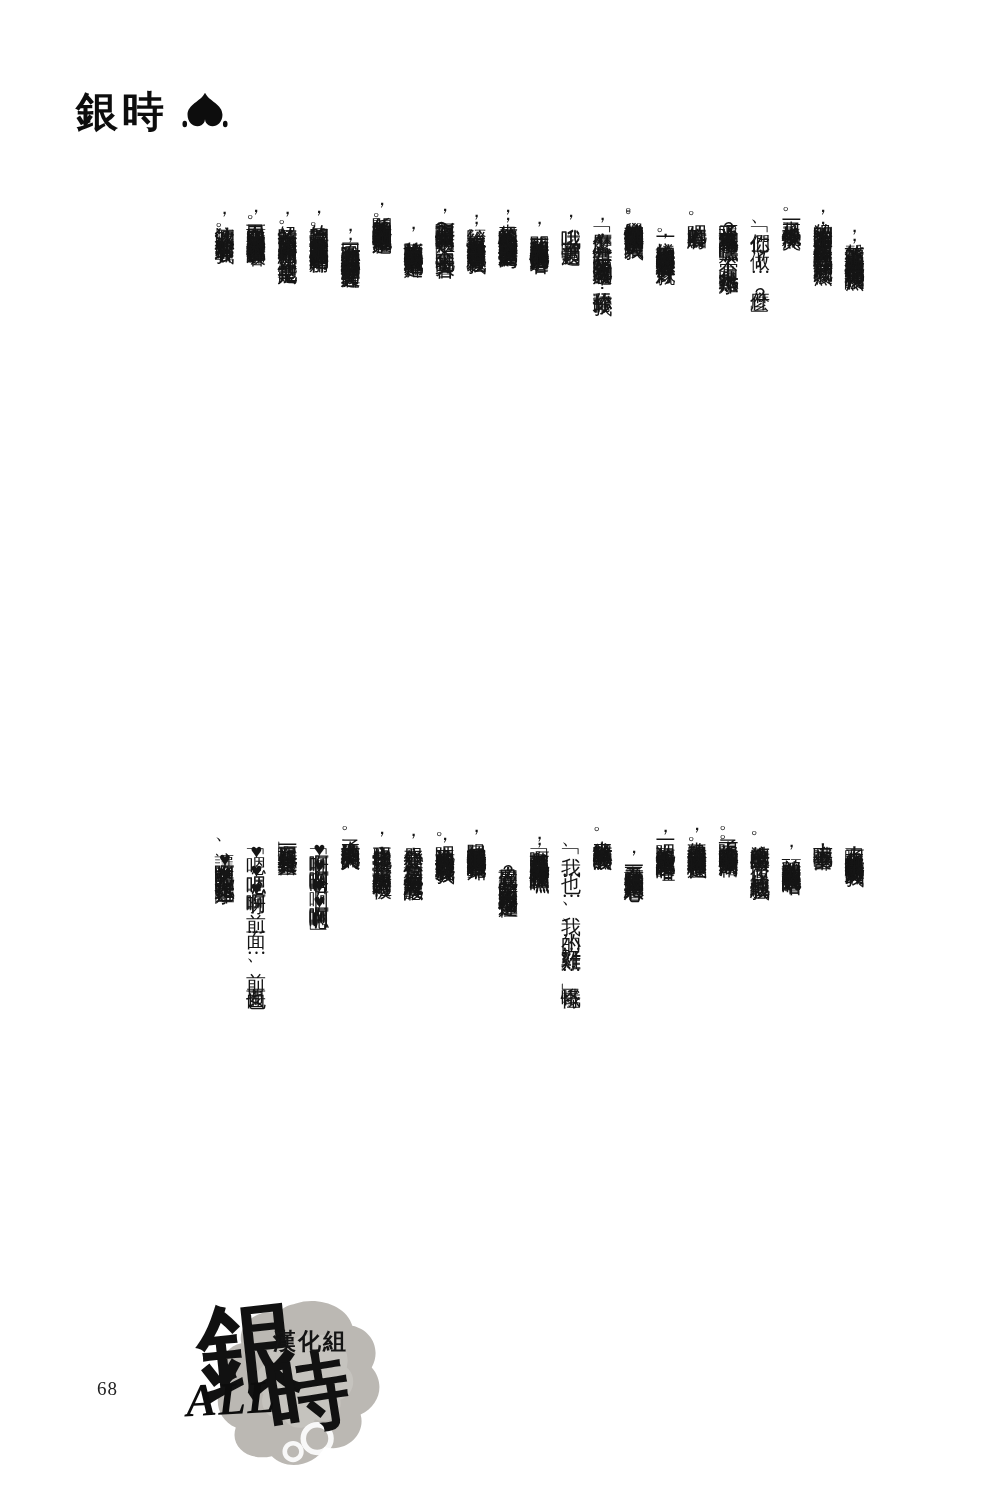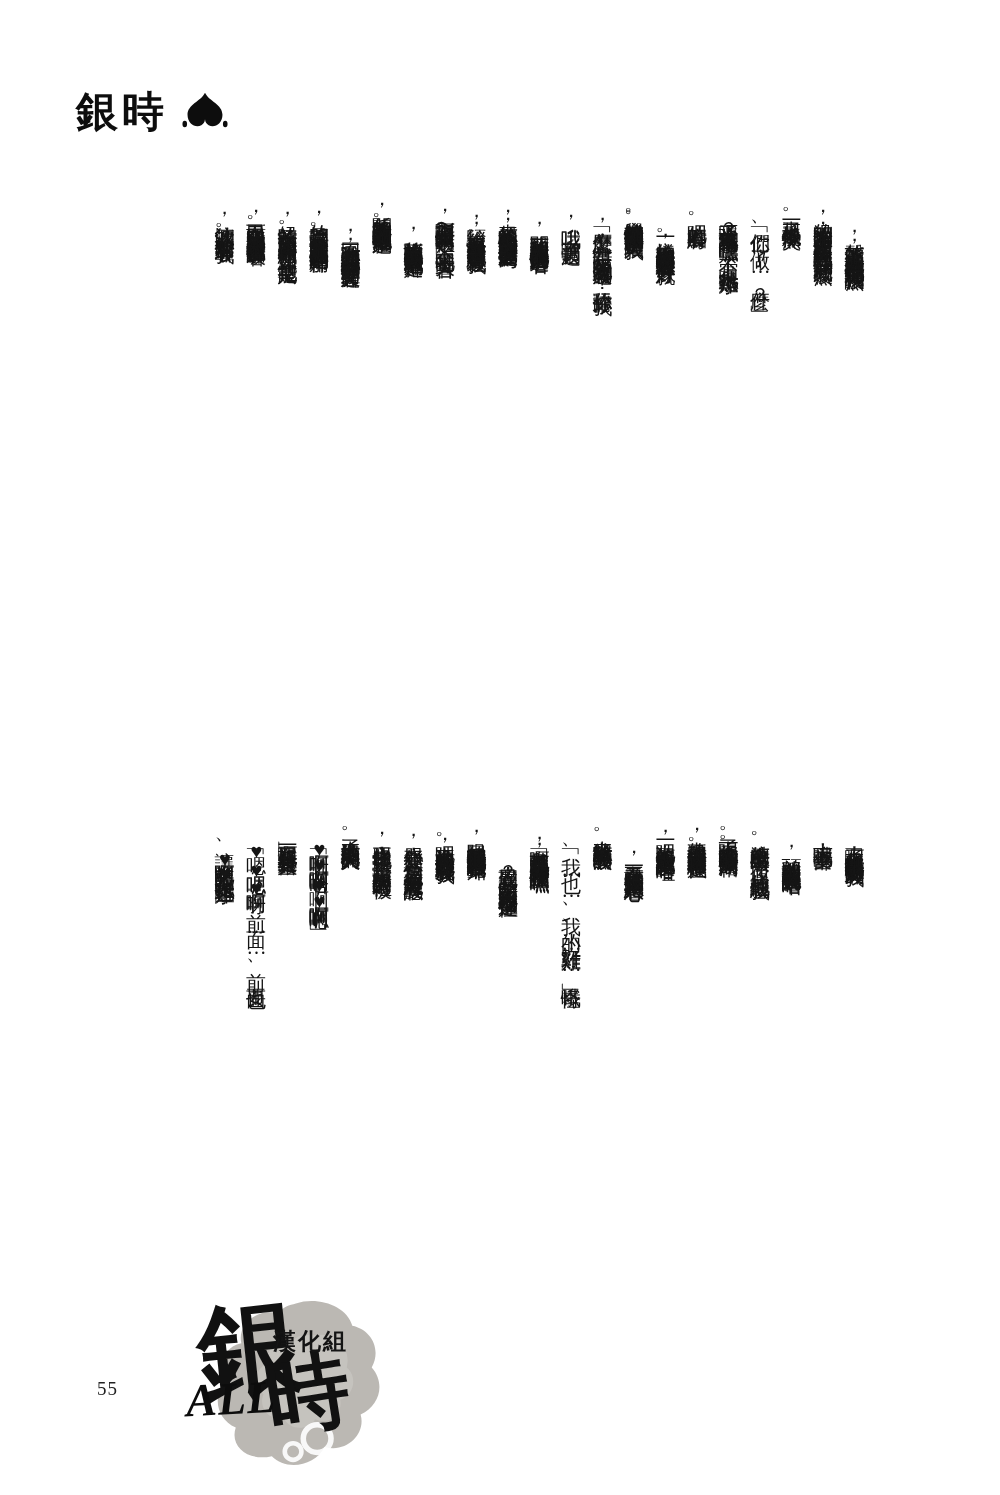--- a/index.html
+++ b/index.html
@@ -112,21 +112,21 @@
       <div class="vcol">的肉棒插進來吧。我發現我竟然對此十分感興趣，</div>
       <div class="vcol">想要變舒服，只想著這個，應該說只能想著這個。</div>
       <div class="vcol">雙手抱住兩條腿，抬起身體，被輕鬆的掰開臀肉，</div>
       <div class="vcol">天人的肉棒就簡單的插進來了。</div>
       <div class="vcol" style="text-indent: 0.3em;">「呀啊啊♥哈啊啊啊啊♥啊♥嗯啊啊啊啊♥」</div>
       <div class="vcol" style="text-indent: 0.3em;">「銀醬真是長著一張好屁股啊」</div>
       <div class="vcol" style="text-indent: 0.3em;">「嗯♥嗯嗯♥呀啊啊♥前、面……前、面也要</div>
       <div class="vcol">讓、我出來吧啊啊♥小雞雞也要嗯嗯♥」</div>
     </div>
 
-  <div class="pagenum">55</div>
+  <div class="pagenum">68</div>
 
   <div class="logo">
     <span class="logo-blob">
       <svg viewBox="0 0 200 190" aria-hidden="true">
         <path fill="#b4b0ab" opacity="0.9" d="M95 6 C118 -2 150 8 156 30 C176 34 188 55 177 75 C192 92 186 116 165 126 C171 147 150 168 126 161 C116 182 84 187 69 171 C44 177 23 161 30 140 C9 131 4 104 20 92 C7 77 16 53 36 49 C31 27 56 10 76 17 C81 9 88 8 95 6 Z"></path>
         <path fill="#c8c5c1" opacity="0.8" d="M120 40 C140 38 155 55 150 75 C162 85 158 105 143 110 C146 126 130 138 116 131 C108 144 88 143 82 130 C66 133 54 118 60 104 C48 96 50 76 64 71 C62 55 76 42 92 46 C98 38 110 41 120 40 Z"></path>
         <circle cx="118" cy="152" r="15" fill="none" stroke="#ffffff" stroke-width="6" opacity="0.9"></circle>
         <circle cx="92" cy="166" r="9" fill="none" stroke="#ffffff" stroke-width="5" opacity="0.9"></circle>
       </svg>
     </span>

